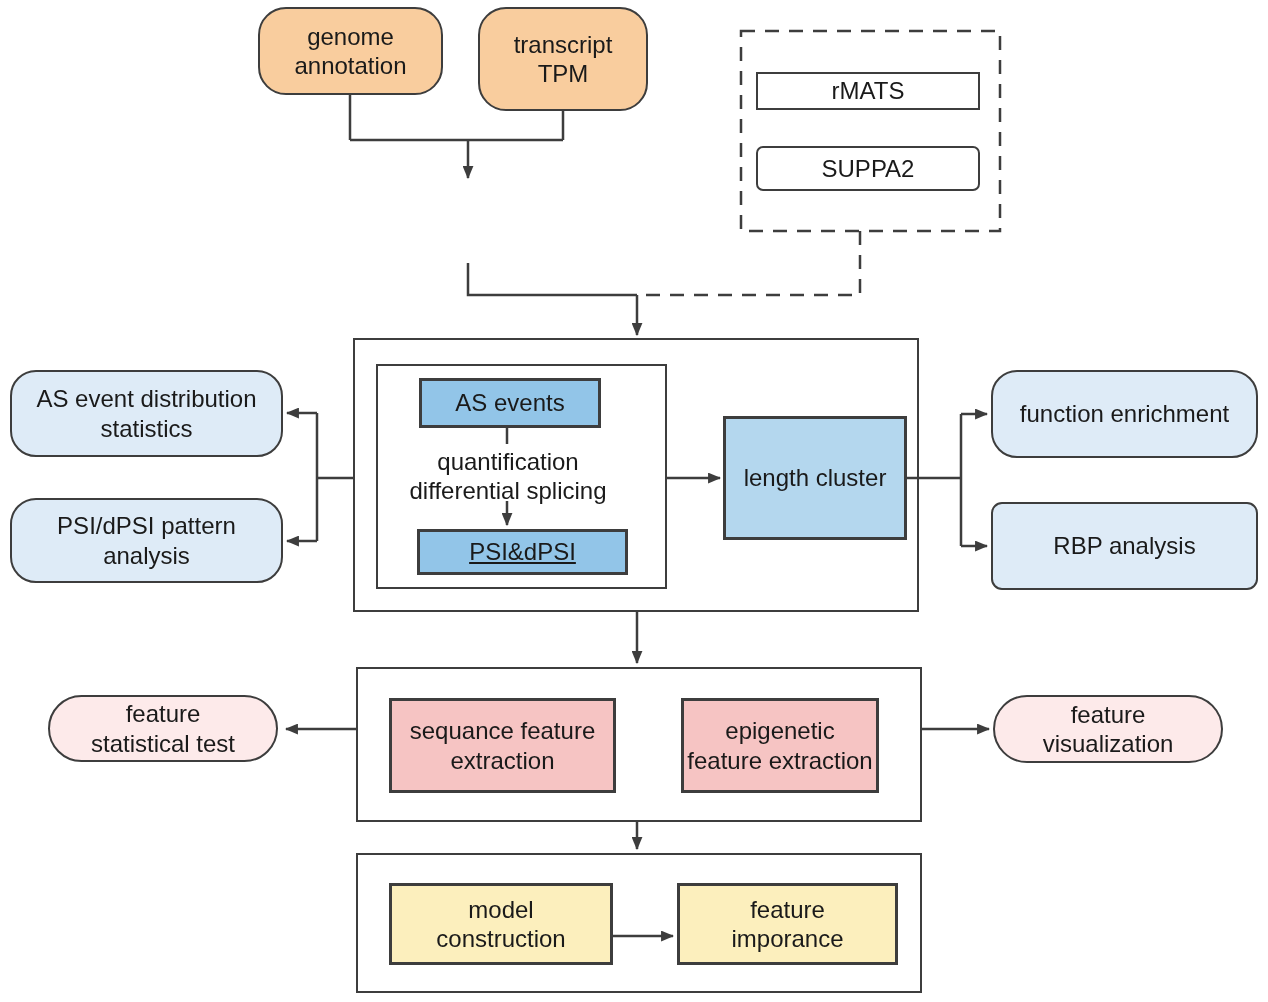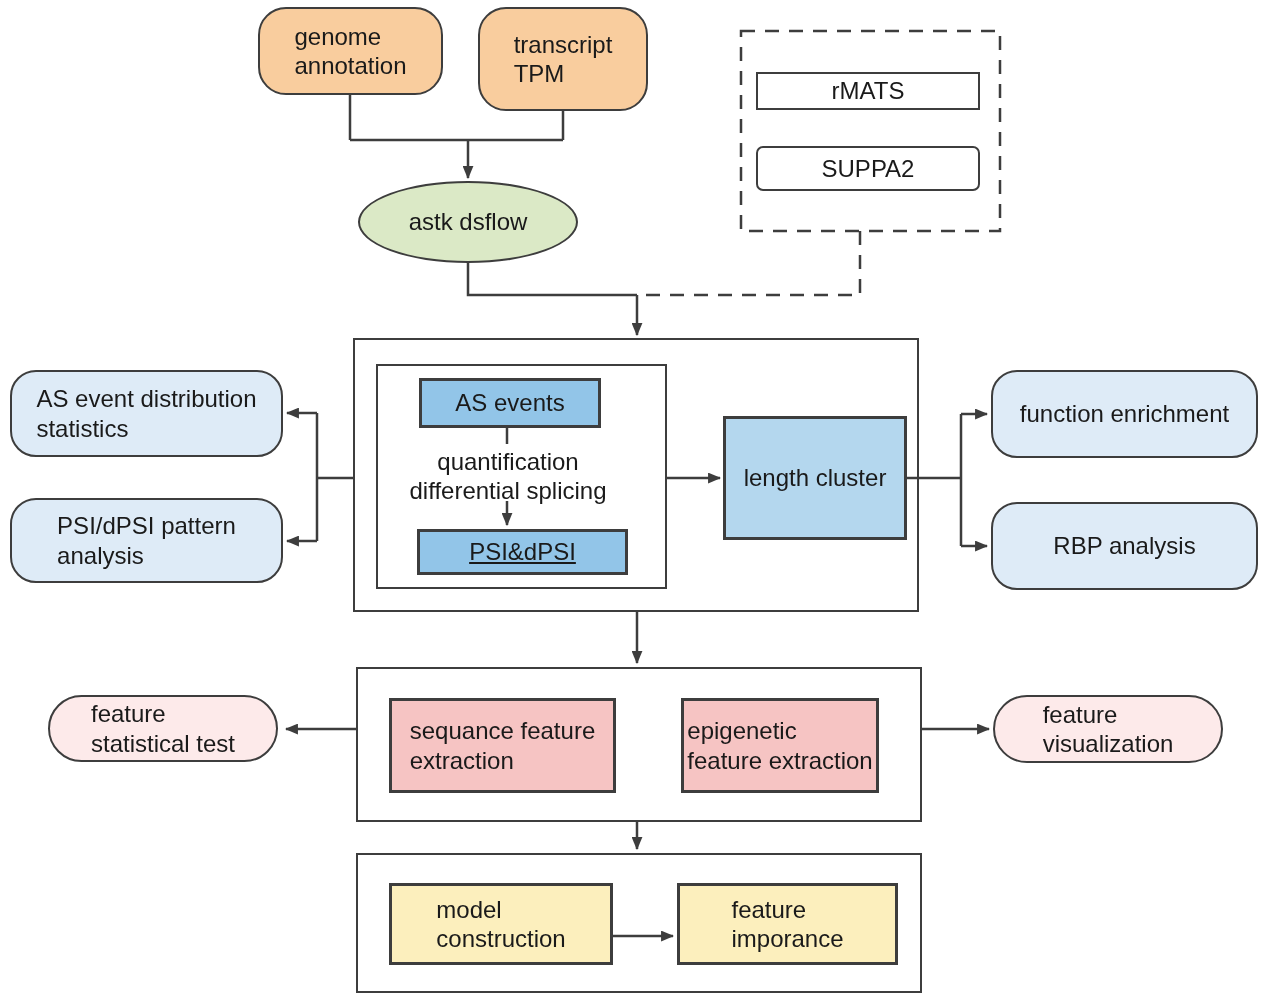--- a/index.html
+++ b/index.html
@@ -8,21 +8,21 @@
     width:1268px;height:1002px;
     background:#ffffff;
     font-family:"Liberation Sans", sans-serif;
     color:#1a1a1a;
     overflow:hidden;
   }
   #wires{position:absolute;left:0;top:0;z-index:1;}
   .node{
     position:absolute;z-index:2;
     display:flex;align-items:center;justify-content:center;
-    text-align:left;white-space:pre-line;
+    text-align:center;white-space:pre-line;
     box-sizing:border-box;
     border:2.5px solid #3d3d3d;
     font-size:24px;line-height:1.22;
     background:transparent;
   }
   .container-box{border:2.5px solid #3d3d3d;background:transparent;}
   .fillbox{border-width:3px;}
   .round28{border-radius:28px;}
   .round26{border-radius:26px;}
   .pill{border-radius:34px;}
@@ -82,21 +82,20 @@
   <div class="node round28" style="left: 258px; top: 7px; width: 185px; height: 88px; background: rgb(249, 205, 158);">genome
 annotation</div>
 
   <div class="node round28" style="left: 478px; top: 7px; width: 170px; height: 104px; background: rgb(249, 205, 158);">transcript
 TPM</div>
 
   <div class="node whitebox" style="left: 756px; top: 72px; width: 224px; height: 38px; background: rgb(255, 255, 255);">rMATS</div>
 
   <div class="node whitebox" style="left: 756px; top: 146px; width: 224px; height: 45px; background: rgb(255, 255, 255); border-radius: 7px;">SUPPA2</div>
 
-  <div class="node ellipse" style="left: 358px; top: 181px; width: 220px; height: 82px; background: rgb(219, 233, 198);">astk dsflow</div>
 
   <div class="node container-box" style="left:353px;top:338px;width:566px;height:274px;"></div>
   <div class="node container-box" style="left:376px;top:364px;width:291px;height:225px;"></div>
 
   <div class="node fillbox" style="left: 419px; top: 378px; width: 182px; height: 50px; background: rgb(146, 197, 232);">AS events</div>
 
   <div class="freelabel" style="left:358px;top:447px;width:300px;">quantification
 differential splicing</div>
 
   <div class="node fillbox" style="left: 417px; top: 529px; width: 211px; height: 46px; background: rgb(146, 197, 232); text-decoration: underline;">PSI&amp;dPSI</div>
@@ -104,21 +103,21 @@
   <div class="node fillbox" style="left: 723px; top: 416px; width: 184px; height: 124px; background: rgb(180, 215, 238);">length cluster</div>
 
   <div class="node round26" style="left: 10px; top: 370px; width: 273px; height: 87px; background: rgb(222, 235, 247);">AS event distribution
 statistics</div>
 
   <div class="node round26" style="left: 10px; top: 498px; width: 273px; height: 85px; background: rgb(222, 235, 247);">PSI/dPSI pattern
 analysis</div>
 
   <div class="node round26" style="left: 991px; top: 370px; width: 267px; height: 88px; background: rgb(222, 235, 247);">function enrichment</div>
 
-  <div class="node round26" style="left: 991px; top: 502px; width: 267px; height: 88px; background: rgb(222, 235, 247);">RBP analysis</div>
+  <div class="node round26" style="left: 991px; top: 502px; width: 267px; height: 88px; background: rgb(222, 235, 247); border-radius: 11px;">RBP analysis</div>
 
   <div class="node container-box" style="left:356px;top:667px;width:566px;height:155px;"></div>
 
   <div class="node fillbox" style="left: 389px; top: 698px; width: 227px; height: 95px; background: rgb(246, 196, 195);">sequance feature
 extraction</div>
 
   <div class="node fillbox" style="left: 681px; top: 698px; width: 198px; height: 95px; background: rgb(246, 196, 195);">epigenetic
 feature extraction</div>
 
   <div class="node pill" style="left: 48px; top: 695px; width: 230px; height: 67px; background: rgb(253, 234, 234);">feature

